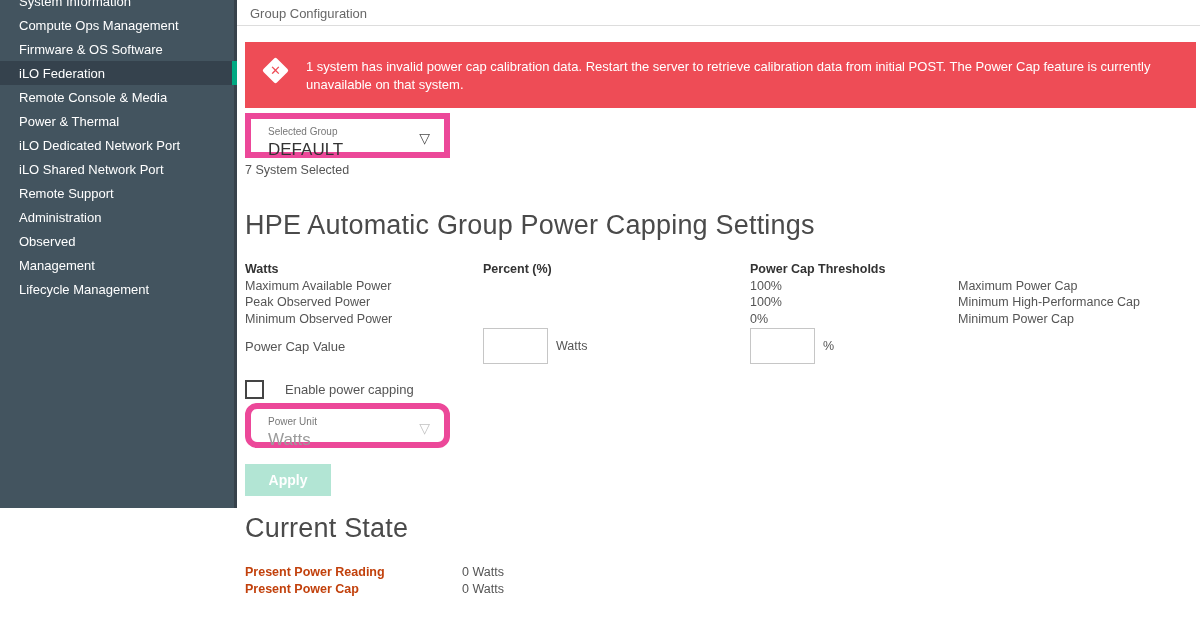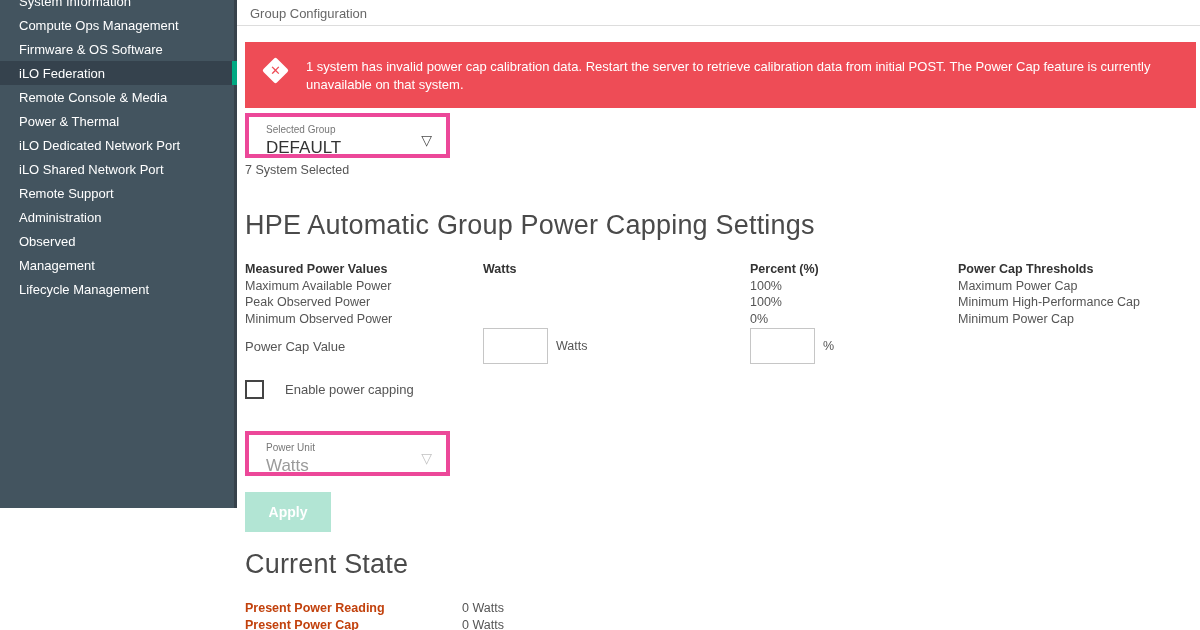--- a/index.html
+++ b/index.html
@@ -57,21 +57,21 @@
     display: flex; align-items: center; justify-content: center;
     color: #ee4c56; font-size: 13px; font-weight: bold;
   }
   .alert-text {
     margin: 16px 24px 0 16px; font-size: 13px; line-height: 18px;
     max-width: 880px;
   }
 
   .select-box {
     margin: 5px 0 0 8px; width: 205px; height: 45px;
-    border: 4px solid #ec4899; position: relative;
+    border: 6px solid #ec4899; position: relative;
     padding: 7px 0 0 17px; cursor: pointer; background: #fff;
   }
   .select-label { font-size: 10px; color: #777777; }
   .select-value { font-size: 17px; color: #333333; margin-top: 3px; }
   .select-caret {
     position: absolute; right: 14px; bottom: 7px;
     font-size: 14px; color: #4a4a4a; line-height: 1;
   }
   .select-box.disabled .select-value { color: #9b9b9b; }
   .select-box.disabled .select-caret { color: #c2c2c2; }
@@ -104,24 +104,24 @@
   }
   .unit-label { font-size: 12.5px; color: #555555; margin-left: 8px; }
 
   .checkbox-row { margin: 15px 0 0 8px; display: flex; align-items: center; }
   .checkbox {
     width: 19px; height: 19px; border: 2px solid #444444; background: #ffffff;
     cursor: pointer; flex: 0 0 19px;
   }
   .checkbox-label { margin-left: 21px; font-size: 13px; color: #555555; }
 
-  .power-unit-box { margin-top: 32px; }
+  .power-unit-box { margin-top: 4px; border-radius: 12px; }
 
   .apply-btn {
-    margin: 16px 0 16px 8px; width: 86px; height: 40px;
+    margin: 16px 0 16px 8px; width: 86px; height: 32px;
     background: #b2e5d4; border: none; color: #ffffff;
     font-family: inherit; font-size: 14px; font-weight: bold;
     cursor: default; display: block;
   }
 
   h2.section-title2 {
     margin: 16px 0 0 8px; font-size: 27px; font-weight: 300;
     color: #4a4a4a; letter-spacing: 0.2px; line-height: 32px;
   }
 
@@ -200,21 +200,20 @@
       <div class="select-value">DEFAULT</div>
       <div class="select-caret">▽</div>
     </div>
 
     <div class="selection-status">7 System Selected</div>
 
     <h1 class="section-title">HPE Automatic Group Power Capping Settings</h1>
 
     <div class="cap-table">
       <div class="cap-row header">
-        <div>Measured Power Values</div>
         <div>Watts</div>
         <div>Percent (%)</div>
         <div>Power Cap Thresholds</div>
       </div>
       <div class="cap-row body">
         <div>Maximum Available Power</div>
         <div></div>
         <div>100%</div>
         <div>Maximum Power Cap</div>
       </div>

